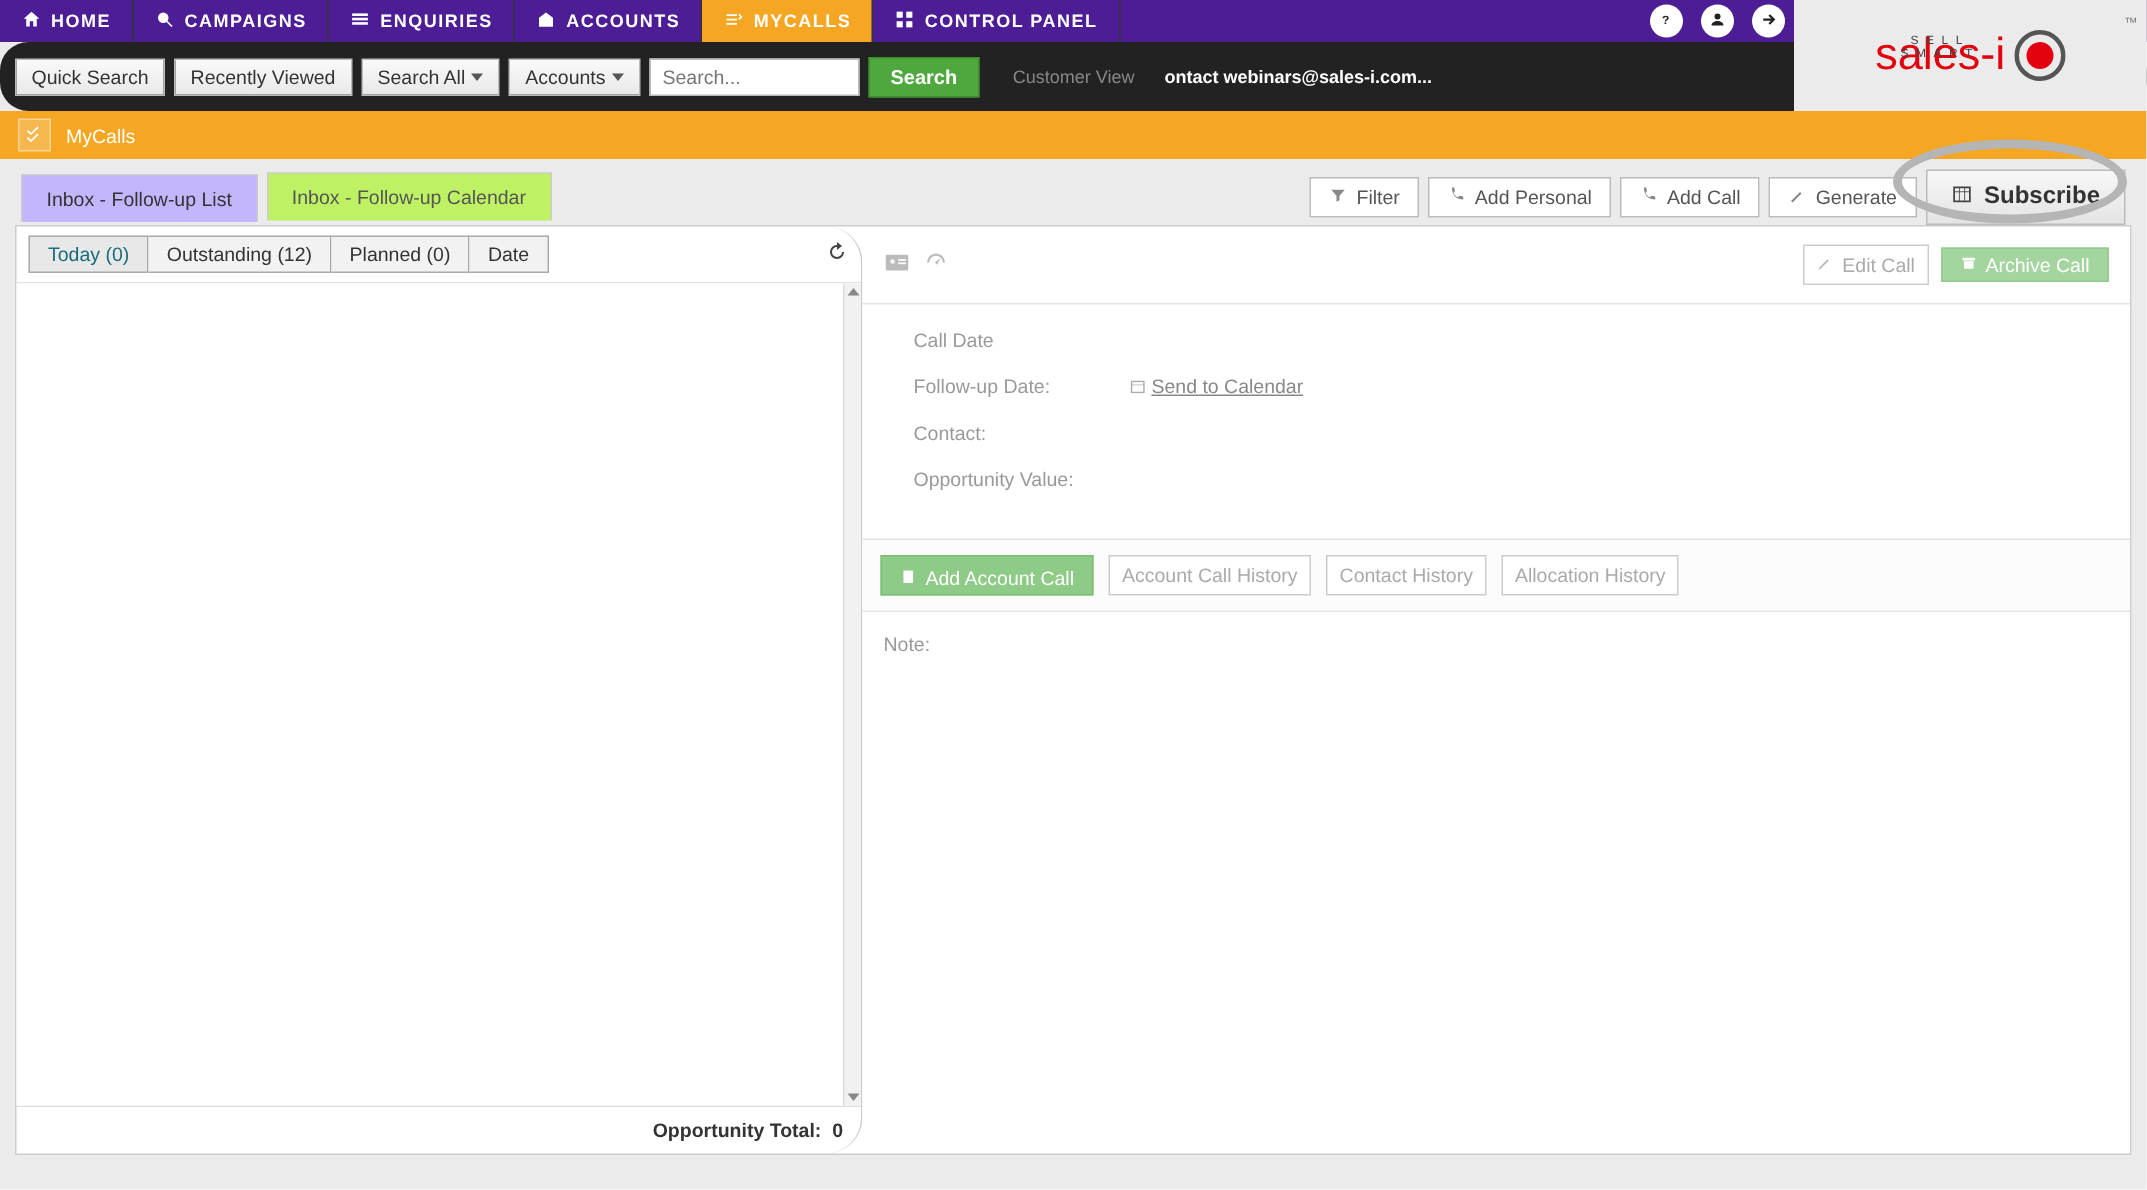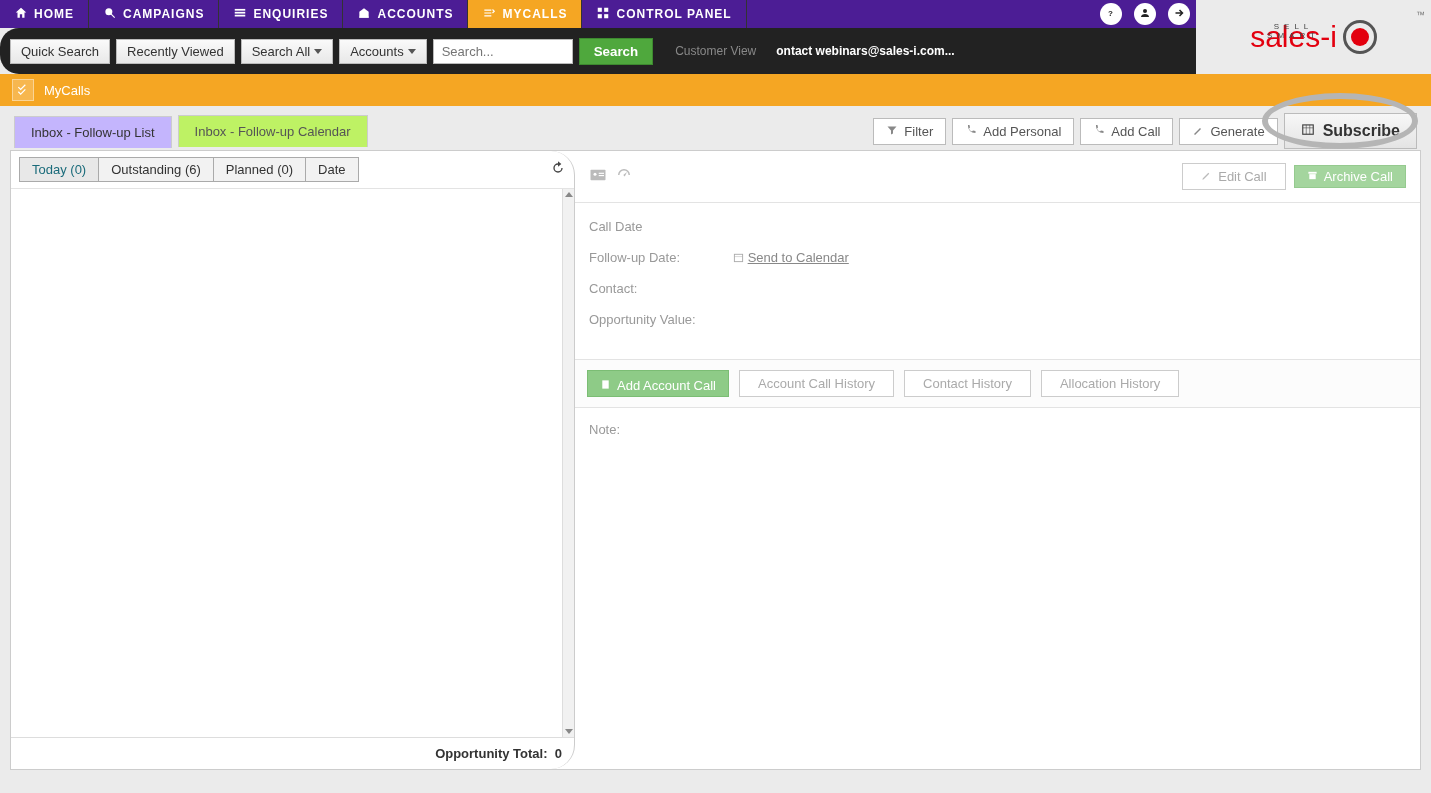--- a/index.html
+++ b/index.html
@@ -235,34 +235,34 @@
   .detail-top {
     padding: 12px 14px;
     border-bottom:1px solid #e3e3e3;
     display:flex; align-items:center; gap:8px;
   }
   .gray-ic { color:#bbb; }
   .gray-ic svg{width:18px;height:18px;fill:#bbb;}
   .detail-top .sp{flex:1;}
   .ghost-btn {
     border:1px solid #ccc; background:#fff; color:#aaa;
-    padding:5px 18px; font-size:13px;
+    padding:5px 8px; font-size:13px;
     display:flex;align-items:center;gap:6px;
     cursor:pointer;
   }
   .ghost-btn svg{width:11px;height:11px;fill:#bbb;}
   .green-btn {
     background:#8ecb87; border:1px solid #7bbd74; color:#fff;
     padding:3px 12px; font-size:13px;
     display:flex;align-items:flex-end;gap:6px;
     cursor:pointer;
   }
   .green-btn.dis{opacity:.8;}
   .green-btn svg{width:11px;height:11px;fill:#fff;}
-  .detail-fields { padding: 16px 14px; color:#999;}
+  .detail-fields { padding: 16px 14px; color:#999;margin-left:20px;}
   .fld { margin-bottom: 16px; font-size:13px;}
   .fld .fld-lbl{display:inline-block; width:140px;}
   .cal-link { color:#888; text-decoration:underline; cursor:pointer;}
   .cal-link svg{width:11px;height:11px;fill:#aaa;vertical-align:-1px;margin-right:4px;}
   .action-row {
     border-top:1px solid #e3e3e3;
     border-bottom:1px solid #e3e3e3;
     padding: 10px 12px;
     display:flex; gap:10px;
     background:#fcfcfc;
@@ -420,21 +420,21 @@
       </div>
     </div>
   </div>
 
   <div class="content">
 
     <div class="left-pane">
       <div class="seg-row">
         <div class="seg-group">
           <div class="seg sel">Today (0)</div>
-          <div class="seg">Outstanding (6)</div>
+          <div class="seg">Outstanding (12)</div>
           <div class="seg">Planned (0)</div>
           <div class="seg">Date</div>
         </div>
         <span class="refresh-icn">
           <svg viewBox="0 0 24 24">
               <path d="M12 5a7 7 0 1 0 7 7h-2a5 5 0 1 1-5-5v3l5-4-5-4v3z"></path>
             </svg>
         </span>
       </div>
       <div class="left-body">

